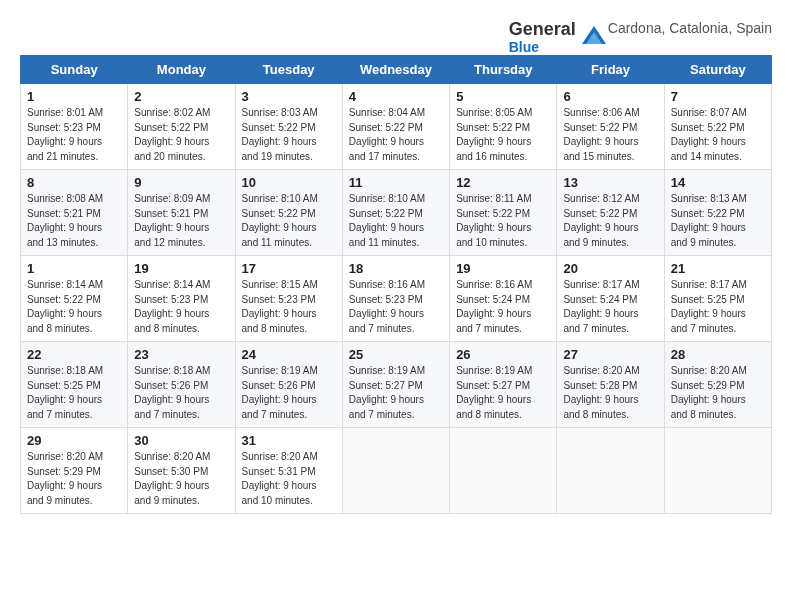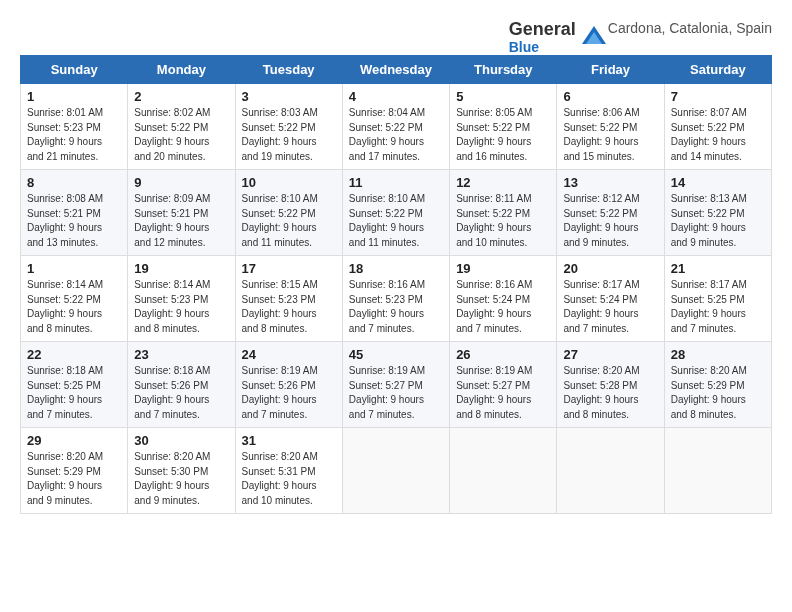--- a/index.html
+++ b/index.html
@@ -221,21 +221,21 @@
         </td>
         <td>
           <span class="day-number">23</span>
           <div class="cell-text">Sunrise: 8:18 AM<br>Sunset: 5:26 PM<br>Daylight: 9 hours and 7 minutes.</div>
         </td>
         <td>
           <span class="day-number">24</span>
           <div class="cell-text">Sunrise: 8:19 AM<br>Sunset: 5:26 PM<br>Daylight: 9 hours and 7 minutes.</div>
         </td>
         <td>
-          <span class="day-number">45</span>
+          <span class="day-number">25</span>
           <div class="cell-text">Sunrise: 8:19 AM<br>Sunset: 5:27 PM<br>Daylight: 9 hours and 7 minutes.</div>
         </td>
         <td>
           <span class="day-number">26</span>
           <div class="cell-text">Sunrise: 8:19 AM<br>Sunset: 5:27 PM<br>Daylight: 9 hours and 8 minutes.</div>
         </td>
         <td>
           <span class="day-number">27</span>
           <div class="cell-text">Sunrise: 8:20 AM<br>Sunset: 5:28 PM<br>Daylight: 9 hours and 8 minutes.</div>
         </td>

